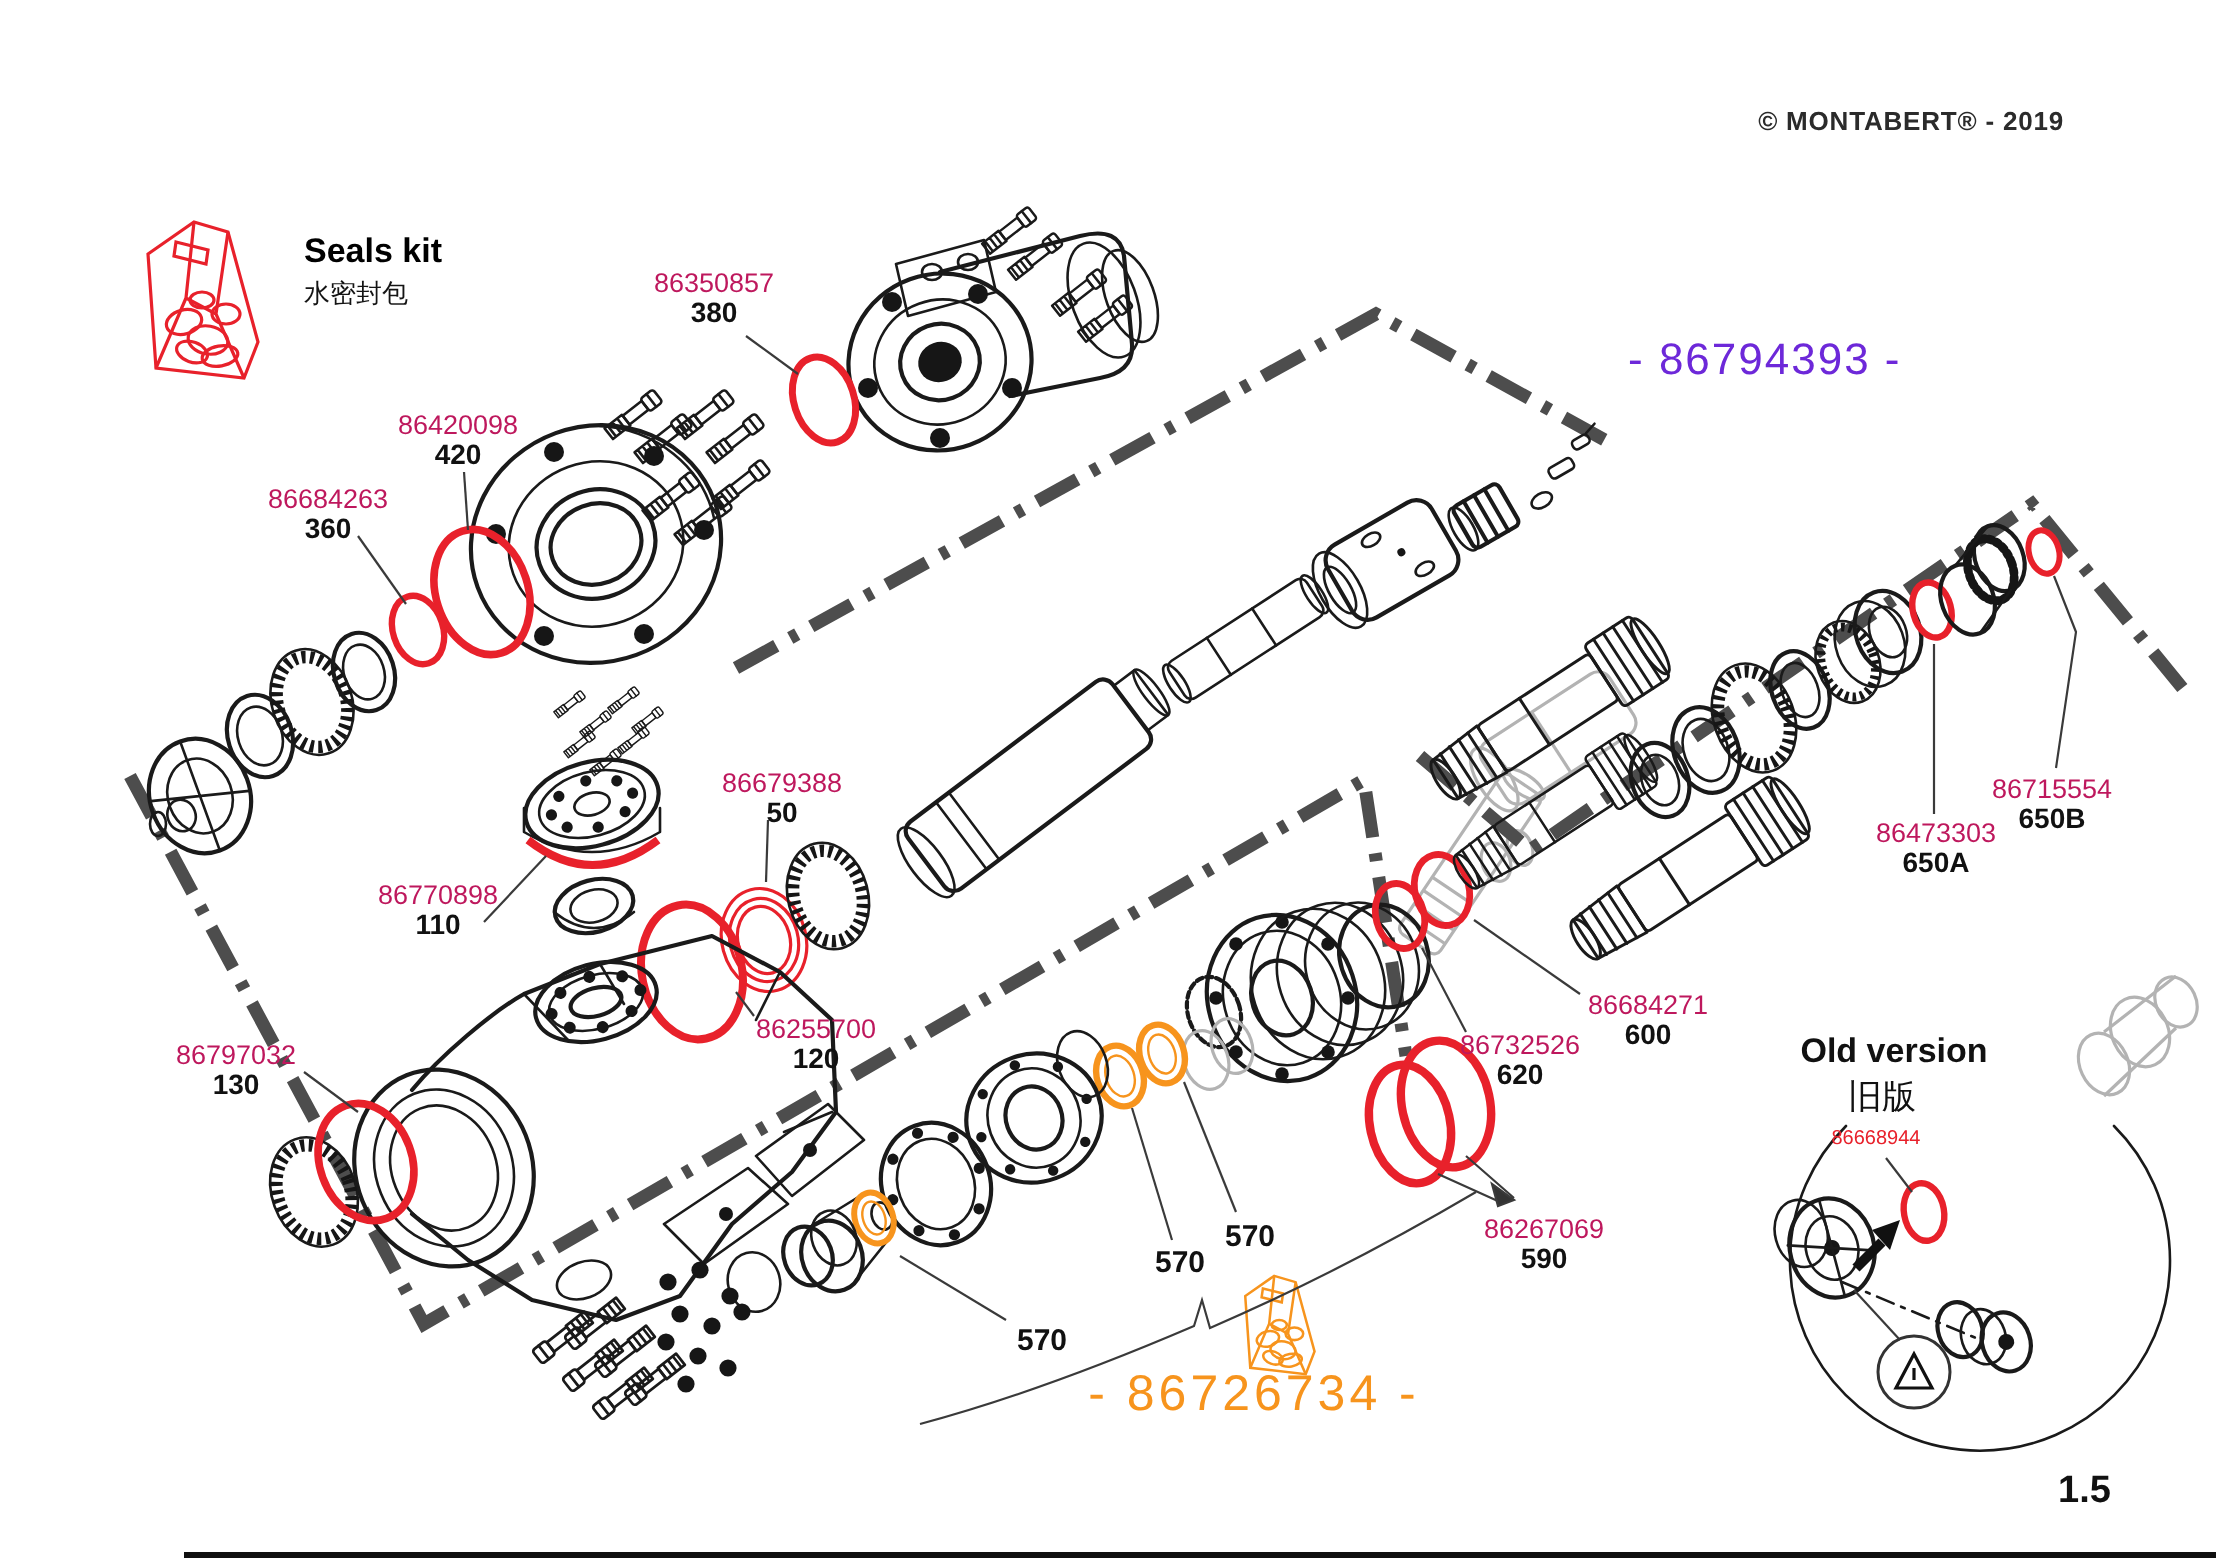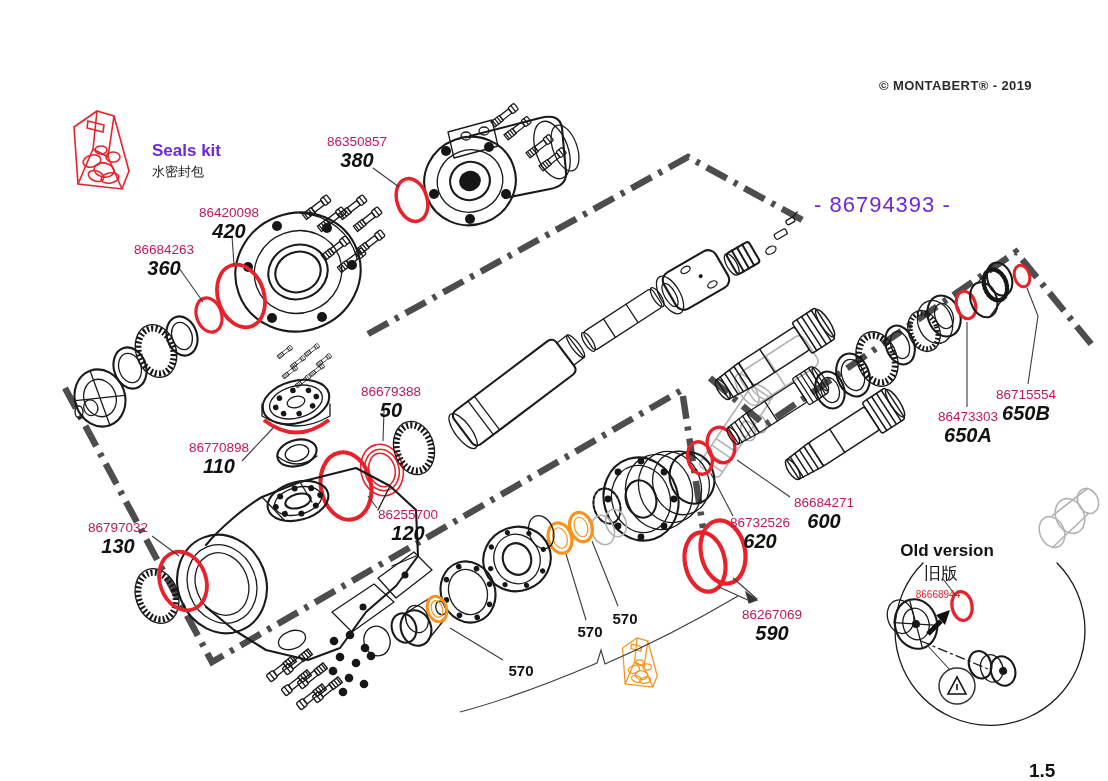--- a/index.html
+++ b/index.html
@@ -1,33 +1,33 @@
 <!DOCTYPE html>
 <html><head>
 <meta charset="utf-8">
 <style>
   html,body{margin:0;padding:0;background:#fff;}
   #page{position:relative;width:1108px;height:781px;background:#fff;overflow:hidden;
         font-family:"Liberation Sans",sans-serif;color:#111;}
-  .abs{position:absolute;white-space:nowrap;margin-top:25px;}
+  .abs{position:absolute;white-space:nowrap;}
   .ctr{transform:translateX(-50%);text-align:center;}
   #copyright{right:76px;top:53px;font-size:13px;font-weight:bold;color:#2b2b2b;letter-spacing:.4px;}
   #model-line{left:819px;top:107px;font-size:26px;font-weight:bold;color:#8b9092;letter-spacing:.5px;}
   #main-kit-number{left:814px;top:167px;font-size:22px;color:#6d28d9;letter-spacing:1px;}
-  #seals-kit-title{left:152px;top:116px;font-size:17px;font-weight:bold;color:#6d28d9;}
+  #seals-kit-title{left:152px;top:116px;font-size:17px;font-weight:bold;color:#000000;}
   #seals-kit-zh{left:152px;top:138px;font-size:13px;color:#141414;}
   #old-version-title{left:947px;top:516px;font-size:17px;font-weight:bold;}
   #old-version-zh{left:941px;top:537px;font-size:17px;}
   #old-version-part{left:938px;top:564px;font-size:10px;color:#e8212b;}
   #orange-kit-number{left:627px;top:683px;font-size:25px;color:#f7941d;letter-spacing:2px;}
   #page-number{left:1029px;top:735px;font-size:19px;font-weight:bold;}
   #footer-line{left:92px;top:776px;width:1016px;height:2.5px;background:#101010;}
   .plabel{position:absolute;transform:translateX(-50%);text-align:center;line-height:1.12;white-space:nowrap;}
   .plabel .pn{display:block;color:#be185d;font-size:13.5px;}
-  .plabel .pi{display:block;color:#111;font-size:20px;font-weight:bold;font-style:italic;}
+  .plabel .pi{display:block;color:#111;font-size:14px;font-weight:bold;}
   .ilabel{position:absolute;transform:translateX(-50%);font-size:15px;font-weight:bold;color:#111;white-space:nowrap;}
   svg{position:absolute;left:0;top:0;}
   .k{stroke:#1a1a1a;fill:none;stroke-width:1.3;stroke-linecap:round;stroke-linejoin:round;}
   .k2{stroke:#1a1a1a;fill:none;stroke-width:2.1;stroke-linecap:round;stroke-linejoin:round;}
   .knur{stroke:#161616;fill:none;stroke-width:6.2;stroke-dasharray:2 2.2;}
   .knur2{stroke:#161616;fill:none;stroke-width:4.4;stroke-dasharray:1.8 2;}
   .dot{fill:#161616;stroke:none;}
   .red{stroke:#e8212b;fill:none;}
   .org{stroke:#f7941d;fill:none;}
   .gray{stroke:#b3b3b3;fill:none;stroke-width:1.6;}
@@ -447,20 +447,21 @@
   <div id="copyright" class="abs">© MONTABERT® -  2019</div>
   <div id="main-kit-number" class="abs">-  86794393 -</div>
 
   <div id="seals-kit-title" class="abs">Seals kit</div>
   <div id="seals-kit-zh" class="abs">水密封包</div>
 
   <div id="old-version-title" class="abs ctr">Old version</div>
   <div id="old-version-zh" class="abs ctr">旧版</div>
   <div id="old-version-part" class="abs ctr">86668944</div>
 
+  <div id="orange-kit-number" class="abs ctr">-  86726734  -</div>
 
   <div id="page-number" class="abs">1.5</div>
   <div id="footer-line" class="abs"></div>
 
   <div id="diagram-labels">
       <div class="plabel" style="left: 357px; top: 134px;">
         <span class="pn">86350857</span>
         <span class="pi">380</span>
       </div>
       <div class="plabel" style="left: 229px; top: 205px;">

